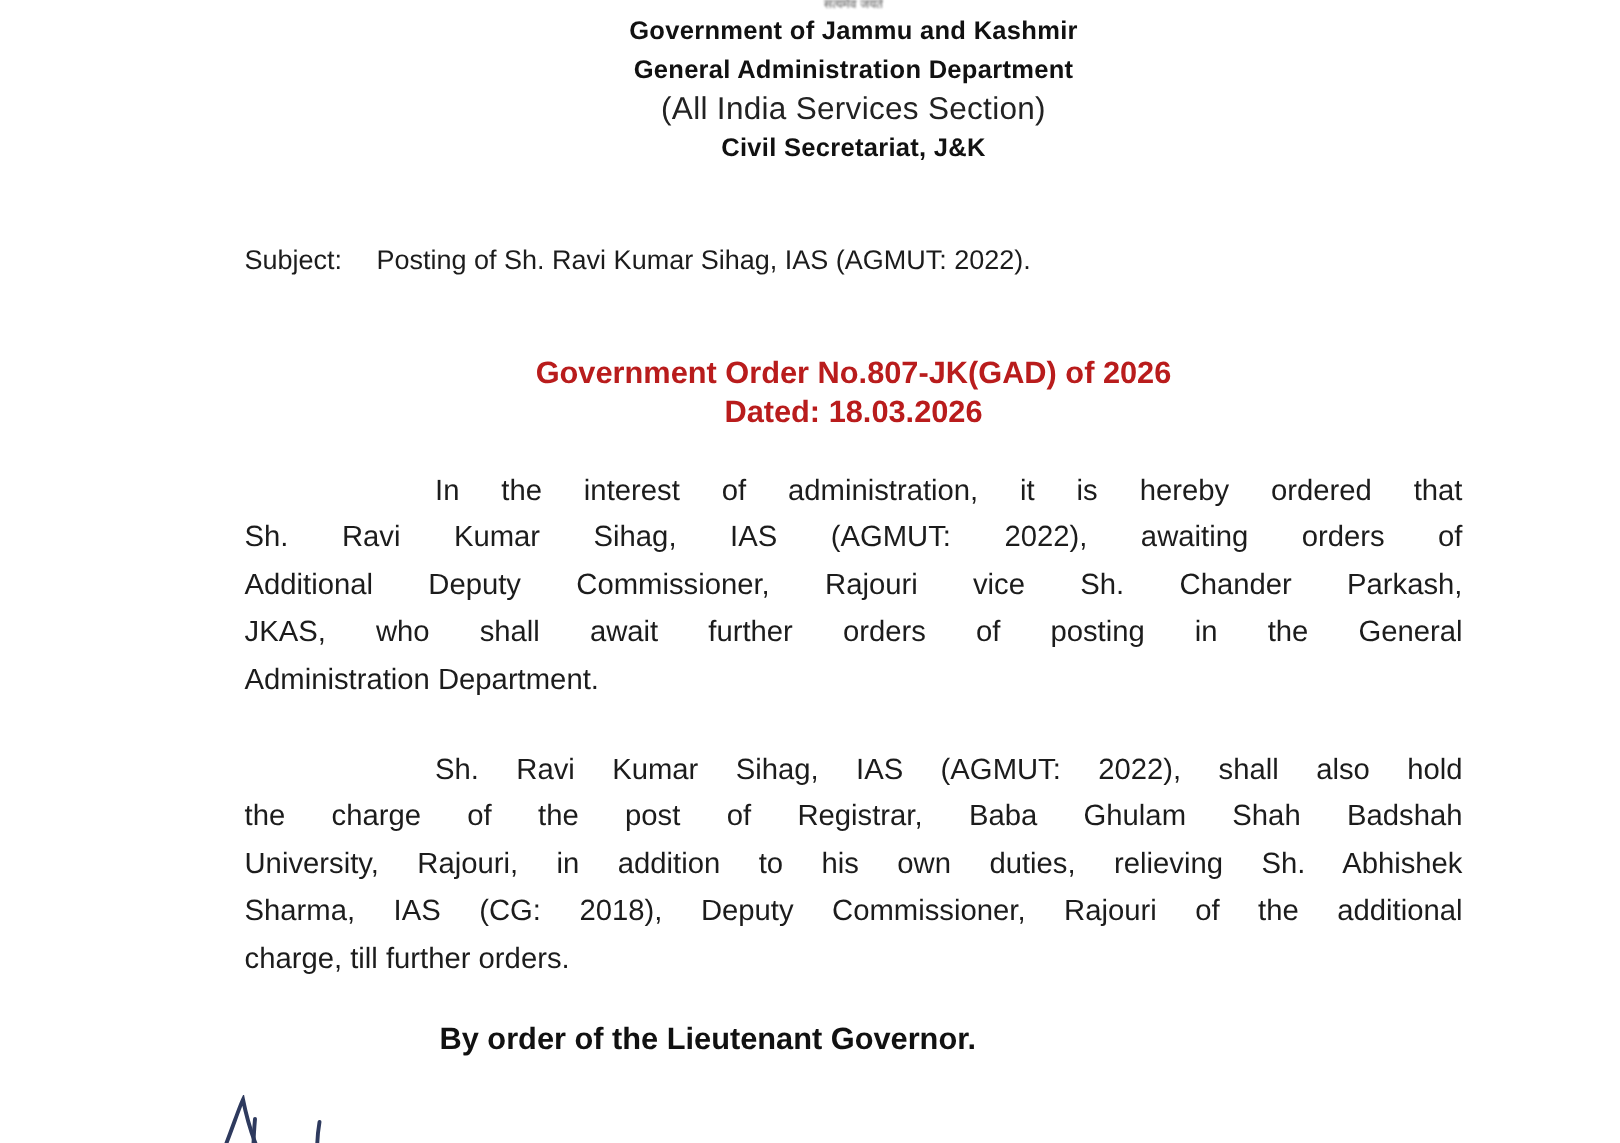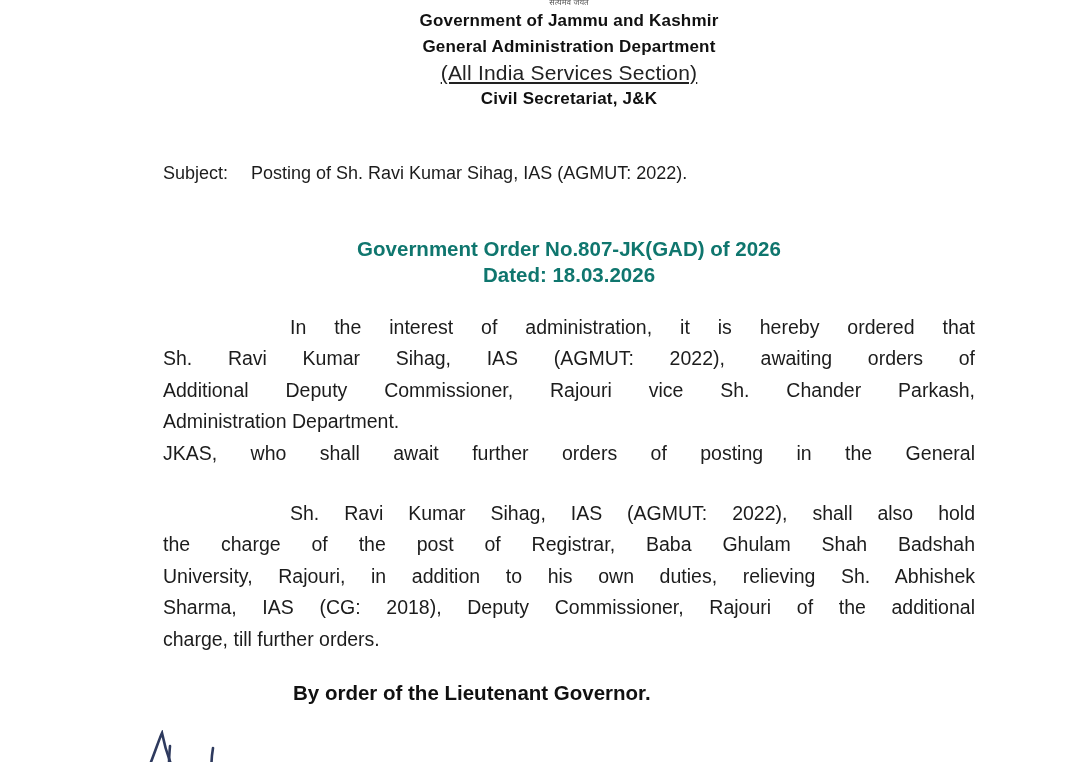--- a/index.html
+++ b/index.html
@@ -27,35 +27,35 @@
     margin-top: -2px;
   }
   .bold { font-weight: bold; }
   .hline {
     text-align: center;
     font-size: 17px;
     line-height: 26px;
     color: #111;
     letter-spacing: 0.2px;
   }
-  .hline.reg { font-size: 21px; color: #222; text-decoration: underline; }
+  .hline.reg { font-size: 21px; color: #222; }
   .subject-row {
     display: flex;
     margin-top: 49px;
     font-size: 18px;
     line-height: 24px;
   }
   .subject-label { width: 88px; flex: none; }
   .order-block {
     margin-top: 51px;
     text-align: center;
     font-weight: bold;
     font-size: 20.5px;
     line-height: 26px;
-    color: #0f766e;
+    color: #b91c1c;
   }
   .para { margin-top: 24px; font-size: 19.5px; }
   .para.p2 { margin-top: 29px; }
   .bline {
     line-height: 31.4px;
     text-align: justify;
     text-align-last: left;
     white-space: normal;
   }
   .bline.jall { text-align-last: justify; }
@@ -95,22 +95,22 @@
 
   <div class="order-block">
     <div>Government Order No.807-JK(GAD) of 2026</div>
     <div>Dated: 18.03.2026</div>
   </div>
 
   <div class="para">
     <div class="bline jall ind">In the interest of administration, it is hereby ordered that</div>
     <div class="bline jall">Sh. Ravi Kumar Sihag, IAS (AGMUT: 2022), awaiting orders of</div>
     <div class="bline jall">Additional Deputy Commissioner, Rajouri vice Sh. Chander Parkash,</div>
+    <div class="bline jall">JKAS, who shall await further orders of posting in the General</div>
     <div class="bline">Administration Department.</div>
-    <div class="bline jall">JKAS, who shall await further orders of posting in the General</div>
   </div>
 
   <div class="para p2">
     <div class="bline jall ind">Sh. Ravi Kumar Sihag, IAS (AGMUT: 2022), shall also hold</div>
     <div class="bline jall">the charge of the post of Registrar, Baba Ghulam Shah Badshah</div>
     <div class="bline jall">University, Rajouri, in addition to his own duties, relieving Sh. Abhishek</div>
     <div class="bline jall">Sharma, IAS (CG: 2018), Deputy Commissioner, Rajouri of the additional</div>
     <div class="bline">charge, till further orders.</div>
   </div>
 

